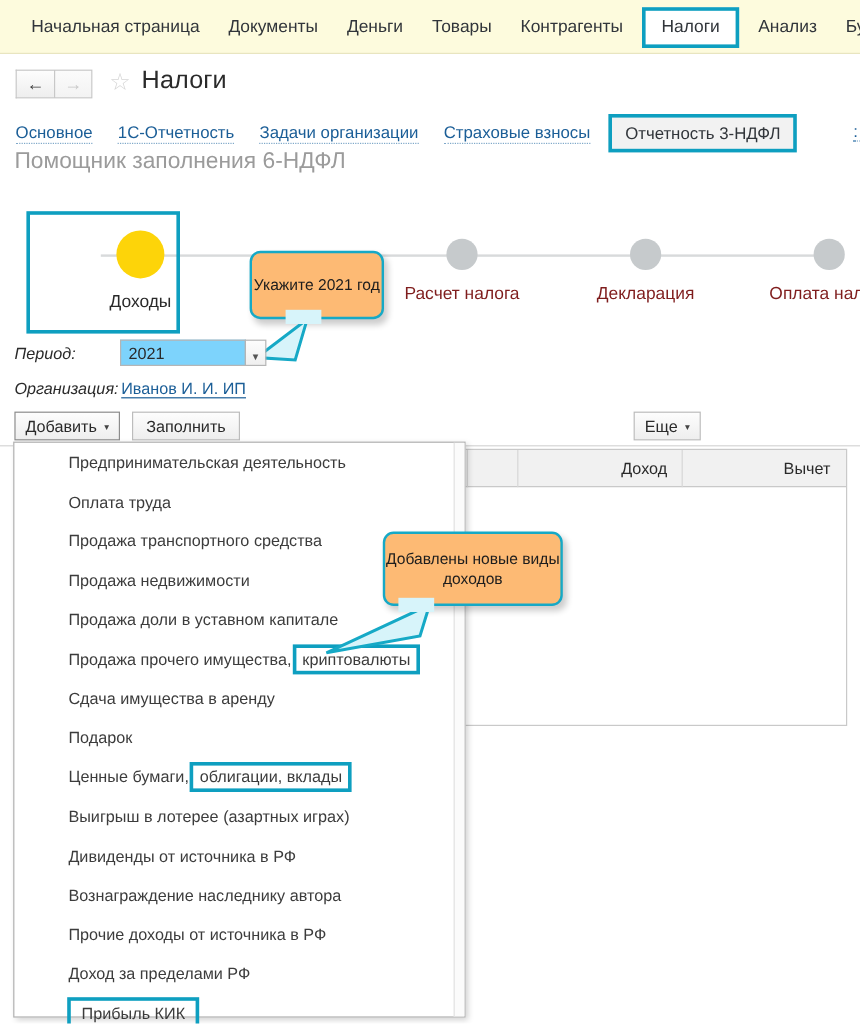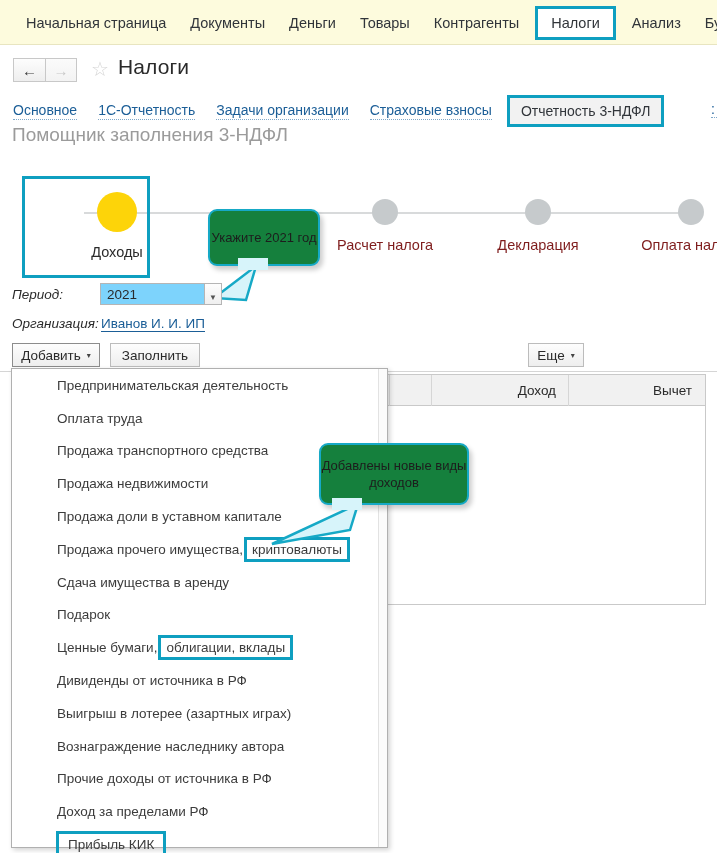--- a/index.html
+++ b/index.html
@@ -104,21 +104,21 @@
   .step-box {
     position:absolute; left:22px; top:176px;
     width:128px; height:102px;
     border:3px solid #0e9fc0;
     background:transparent;
   }
 
   
   .callout {
     position:absolute;
-    background:#15803d;
+    background:#fdba74;
     border:2.5px solid #16a9c6;
     border-radius:9px;
     color:#1d1d1d;
     font-size:13px;
     text-align:center;
     box-shadow:3px 4px 5px rgba(0,0,0,.20);
     display:flex; align-items:center; justify-content:center;
     line-height:17px;
   }
   .callout-tail { position:absolute; }
@@ -258,21 +258,21 @@
     <div class="tabrow" id="tab-items">
         <div class="tablink">Основное</div>
         <div class="tablink">1С-Отчетность</div>
         <div class="tablink">Задачи организации</div>
         <div class="tablink">Страховые взносы</div>
         <div class="tab-active">Отчетность 3-НДФЛ</div>
       </div>
     <div class="tab-cut">:</div>
   </div>
 
-  <div class="pagetitle">Помощник заполнения 3-НДФЛ</div>
+  <div class="pagetitle">Помощник заполнения 6-НДФЛ</div>
 
   <div class="stepper">
     <div class="stepline"></div>
     <div id="stepper-items">
         <div class="step" style="left: 62px; top: 14px; width: 110px;">
           <div class="dot active"></div>
           <div class="steplabel active">Доходы</div>
         </div>
         <div class="step" style="left: 330px; top: 14px; width: 110px;">
           <div class="dot inactive"></div>
@@ -353,24 +353,24 @@
           <span>Сдача имущества в аренду</span>
         </div>
         <div class="menu-item">
           <span>Подарок</span>
         </div>
         <div class="menu-item">
           <span>Ценные бумаги,</span>
           <span class="hl">облигации, вклады</span>
         </div>
         <div class="menu-item">
+          <span>Выигрыш в лотерее (азартных играх)</span>
+        </div>
+        <div class="menu-item">
           <span>Дивиденды от источника в РФ</span>
-        </div>
-        <div class="menu-item">
-          <span>Выигрыш в лотерее (азартных играх)</span>
         </div>
         <div class="menu-item">
           <span>Вознаграждение наследнику автора</span>
         </div>
         <div class="menu-item">
           <span>Прочие доходы от источника в РФ</span>
         </div>
         <div class="menu-item">
           <span>Доход за пределами РФ</span>
         </div>

